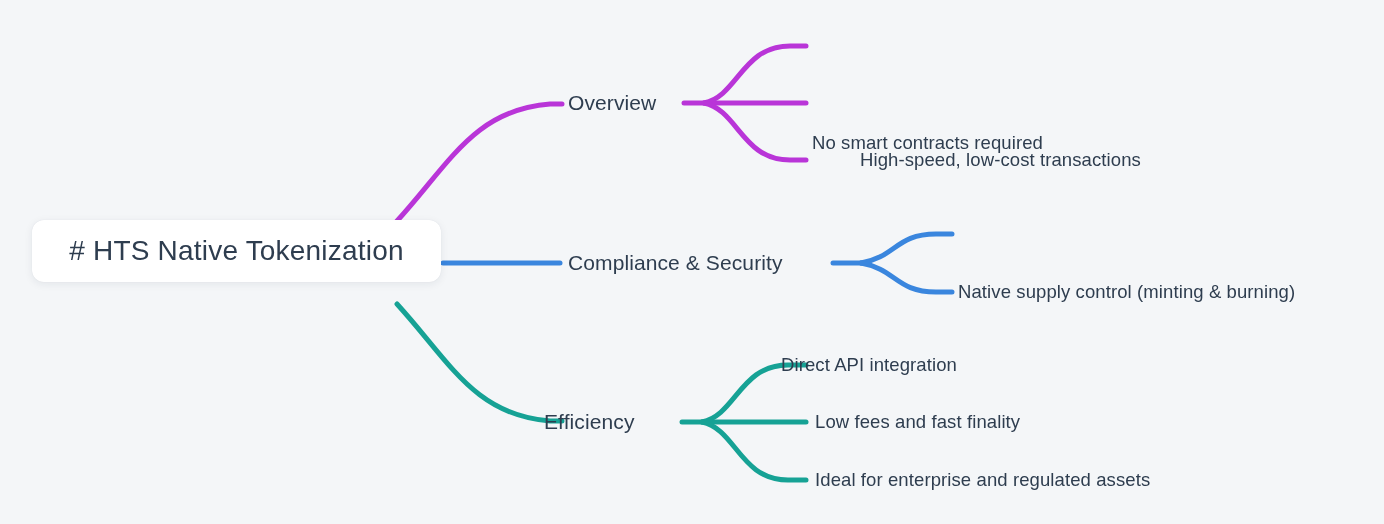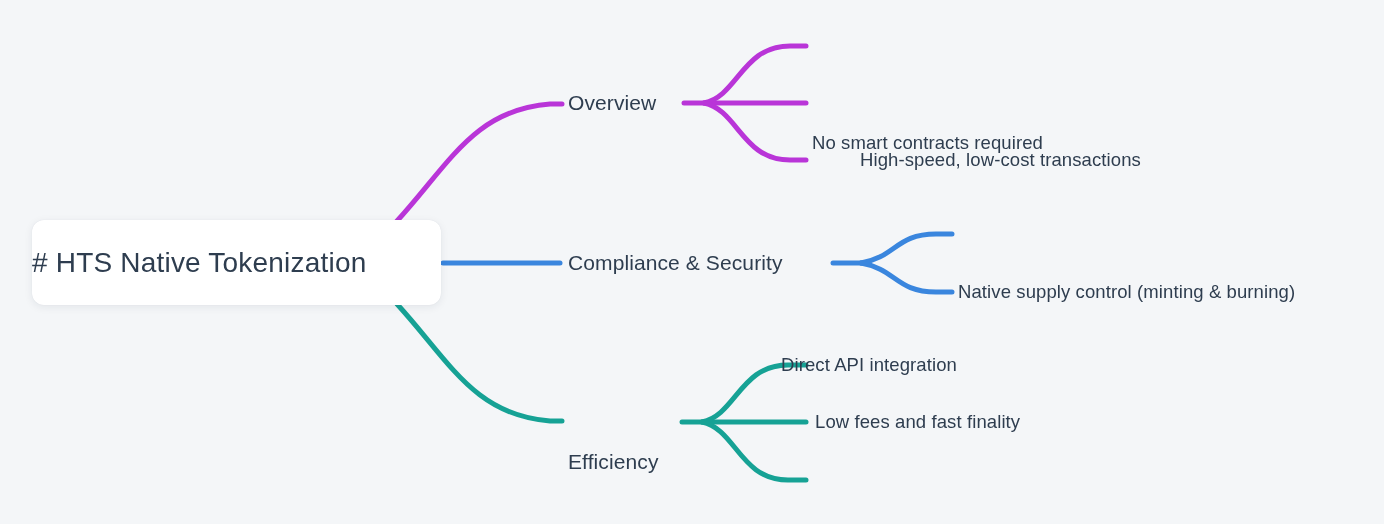--- a/index.html
+++ b/index.html
@@ -19,24 +19,25 @@
   .connectors path {
     fill: none;
     stroke-width: 5;
     stroke-linecap: round;
   }
   .root-card {
     position: absolute;
     left: 32px;
     top: 220px;
     width: 409px;
-    height: 85px;
+    height: 62px;
     border-radius: 12px;
     display: flex;
     align-items: center;
+    justify-content: center;
     box-shadow: 0 2px 8px rgba(20, 40, 70, 0.08), 0 0 1px rgba(20, 40, 70, 0.10);
   }
   .root-label {
     font-size: 28px;
     font-weight: 400;
     letter-spacing: 0.2px;
     white-space: nowrap;
   }
   .node-label {
     position: absolute;
@@ -87,17 +88,18 @@
     <span class="root-label"># HTS Native Tokenization</span>
   </div>
 
   <div class="node-label branch-label" style="left:568px; top:103px;">Overview</div>
   <div class="node-label leaf-label" style="left:812px; top:99px;margin-top:44px;">No smart contracts required</div>
   <div class="node-label leaf-label" style="left:812px; top:160px;margin-left:48px;">High-speed, low-cost transactions</div>
 
   <div class="node-label branch-label" style="left:568px; top:263px;">Compliance &amp; Security</div>
   <div class="node-label leaf-label" style="left:958px; top:292px;">Native supply control (minting &amp; burning)</div>
 
-  <div class="node-label branch-label" style="left:568px; top:422px;margin-top:40px;">Efficiency</div>
+  <div class="node-label branch-label" style="left:544px; top:422px;">Efficiency</div>
   <div class="node-label leaf-label" style="left:781px; top:365px;">Direct API integration</div>
   <div class="node-label leaf-label" style="left:815px; top:422px;text-align:right;">Low fees and fast finality</div>
+  <div class="node-label leaf-label" style="left:815px; top:480px;">Ideal for enterprise and regulated assets</div>
 
 </div>
 
 </body></html>

